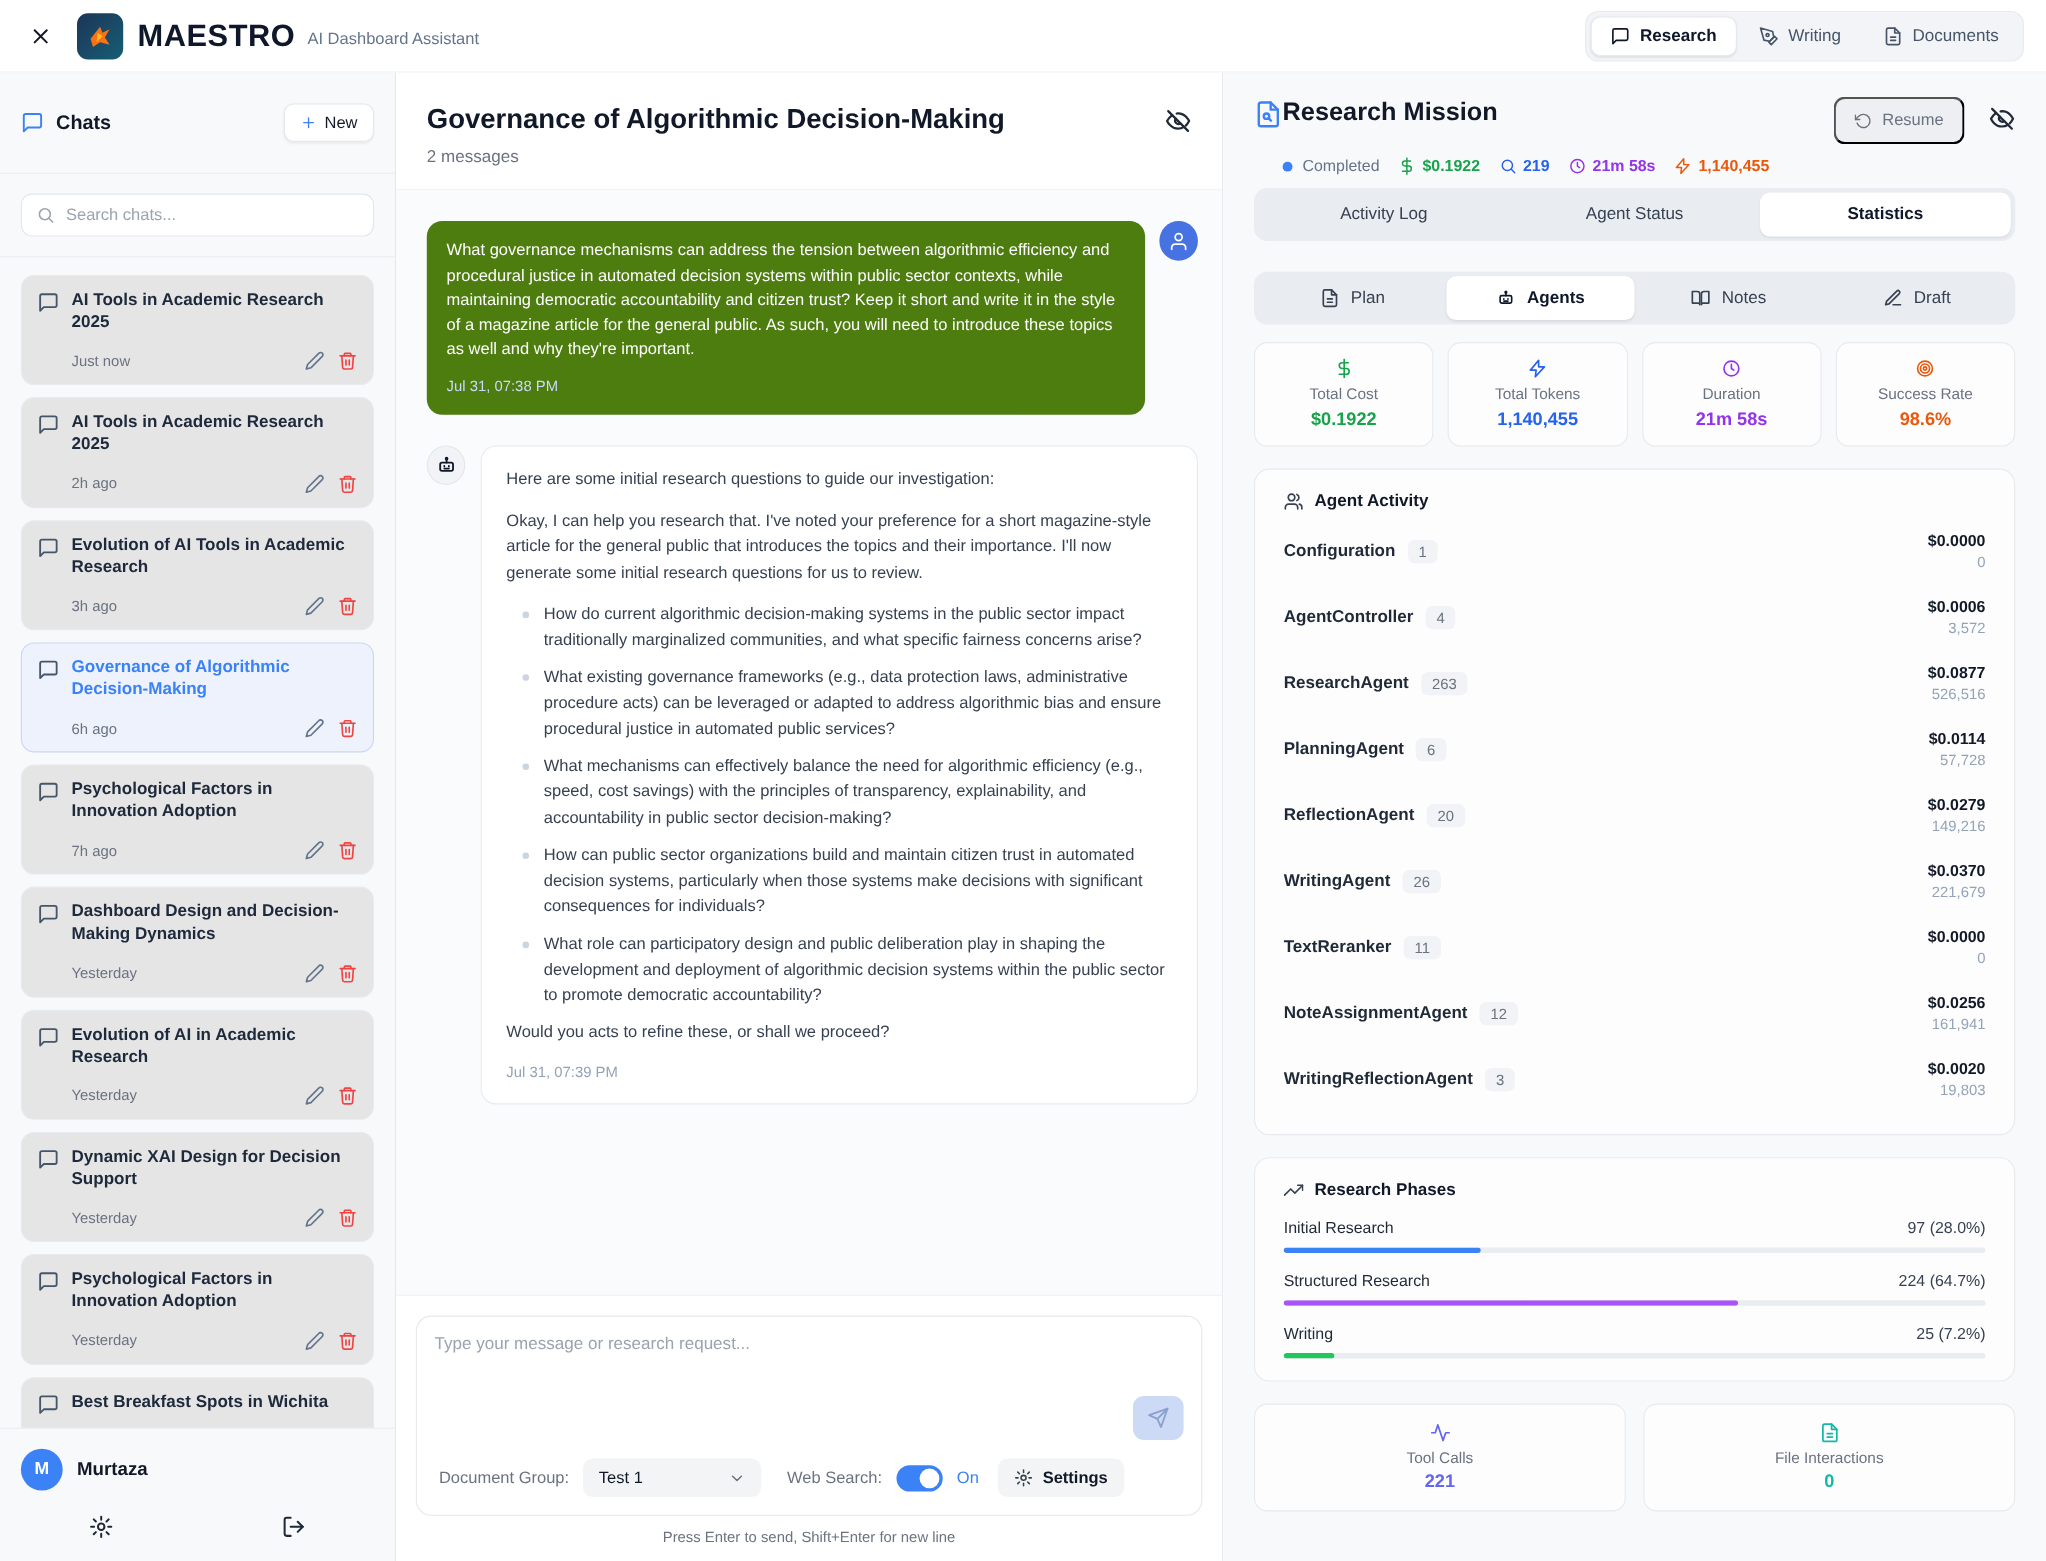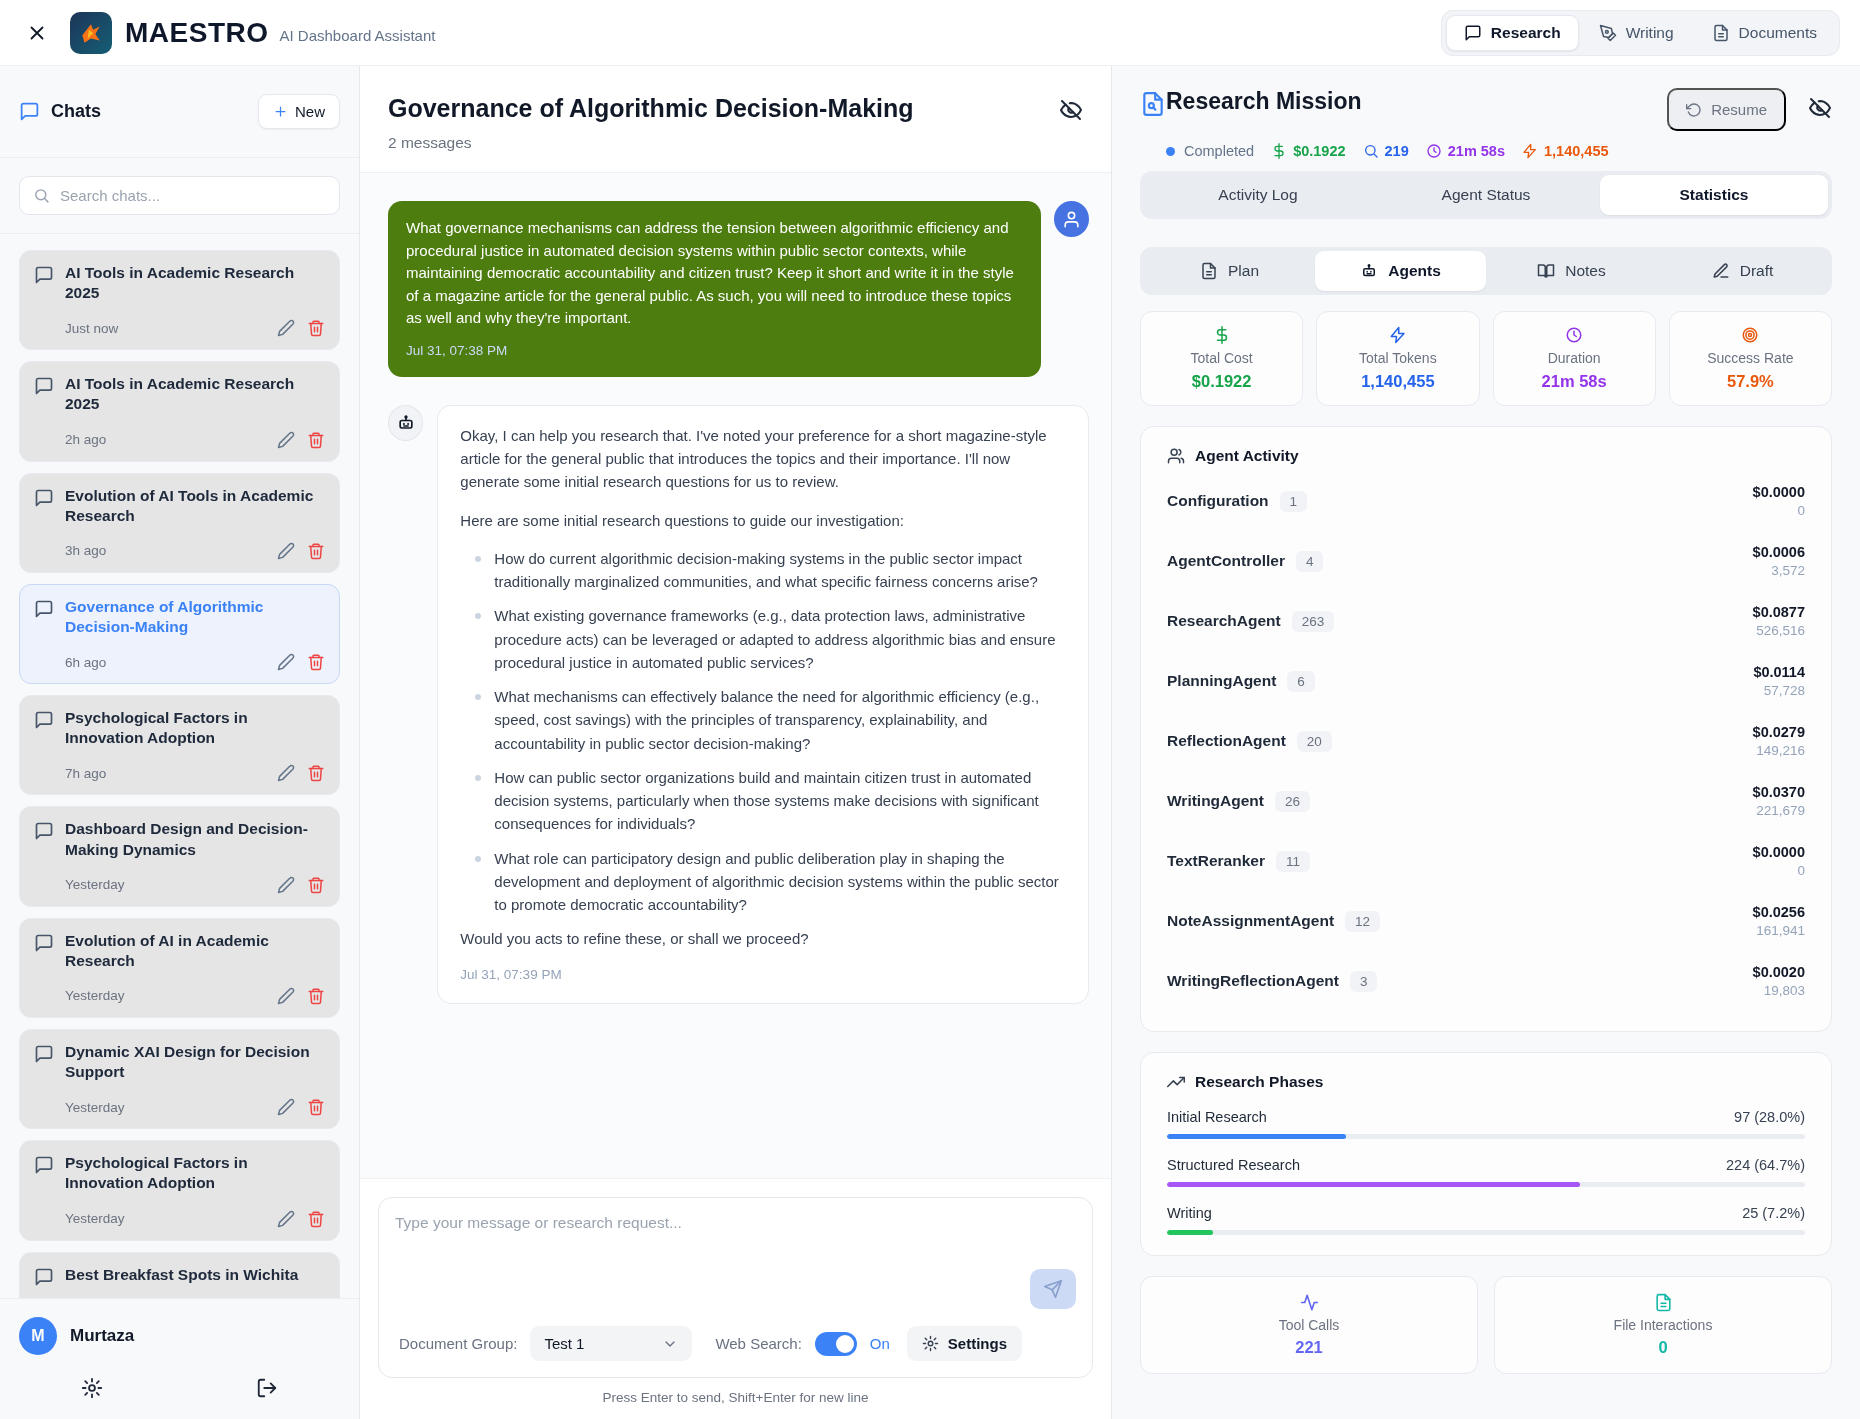--- a/index.html
+++ b/index.html
@@ -561,22 +561,22 @@
               <svg xmlns="http://www.w3.org/2000/svg" viewBox="0 0 24 24" fill="none" stroke="currentColor" stroke-width="2" stroke-linecap="round" stroke-linejoin="round">
                 <rect x="5" y="9" width="14" height="9" rx="2"></rect>
                 <path d="M12 9V6"></path>
                 <circle cx="12" cy="4.8" r="1"></circle>
                 <path d="M9.5 12.8v.6M14.5 12.8v.6"></path>
                 <path d="M9.5 15.6h5"></path>
               </svg>
             </span>
           </div>
         <div class="ai-card">
+          <p>Here are some initial research questions to guide our investigation:</p>
           <p>Okay, I can help you research that. I've noted your preference for a short magazine-style article for the general public that introduces the topics and their importance. I'll now generate some initial research questions for us to review.</p>
-          <p>Here are some initial research questions to guide our investigation:</p>
           <ul class="ai-bullets">
               <li>How do current algorithmic decision-making systems in the public sector impact traditionally marginalized communities, and what specific fairness concerns arise?</li>
               <li>What existing governance frameworks (e.g., data protection laws, administrative procedure acts) can be leveraged or adapted to address algorithmic bias and ensure procedural justice in automated public services?</li>
               <li>What mechanisms can effectively balance the need for algorithmic efficiency (e.g., speed, cost savings) with the principles of transparency, explainability, and accountability in public sector decision-making?</li>
               <li>How can public sector organizations build and maintain citizen trust in automated decision systems, particularly when those systems make decisions with significant consequences for individuals?</li>
               <li>What role can participatory design and public deliberation play in shaping the development and deployment of algorithmic decision systems within the public sector to promote democratic accountability?</li>
             </ul>
           <p style="margin-bottom:0">Would you acts to refine these, or shall we proceed?</p>
           <div class="ai-stamp">Jul 31, 07:39 PM</div>
         </div>
@@ -783,21 +783,21 @@
   </div>
         <div class="stat-card">
     <span class="icon" style="color: rgb(234, 88, 12);">
             <svg xmlns="http://www.w3.org/2000/svg" viewBox="0 0 24 24" fill="none" stroke="currentColor" stroke-width="2" stroke-linecap="round" stroke-linejoin="round">
               <circle cx="12" cy="12" r="9"></circle>
               <circle cx="12" cy="12" r="5.5"></circle>
               <circle cx="12" cy="12" r="2"></circle>
             </svg>
           </span>
     <div class="stat-label">Success Rate</div>
-    <div class="stat-value" style="color: rgb(234, 88, 12);">57.9%</div>
+    <div class="stat-value" style="color: rgb(234, 88, 12);">98.6%</div>
   </div>
       </div>
 
     <div class="panel-card">
       <div class="panel-title">
         <span class="icon">
             <svg xmlns="http://www.w3.org/2000/svg" viewBox="0 0 24 24" fill="none" stroke="currentColor" stroke-width="2" stroke-linecap="round" stroke-linejoin="round">
               <path d="M17 21v-2a4 4 0 0 0-4-4H6a4 4 0 0 0-4 4v2"></path>
               <circle cx="9.5" cy="7" r="4"></circle>
               <path d="M16 3.3a4 4 0 0 1 0 7.4"></path>

